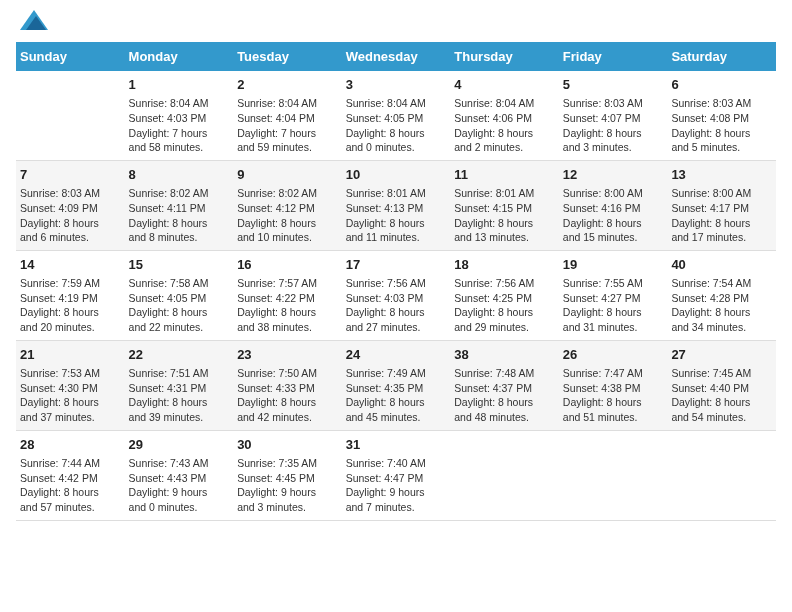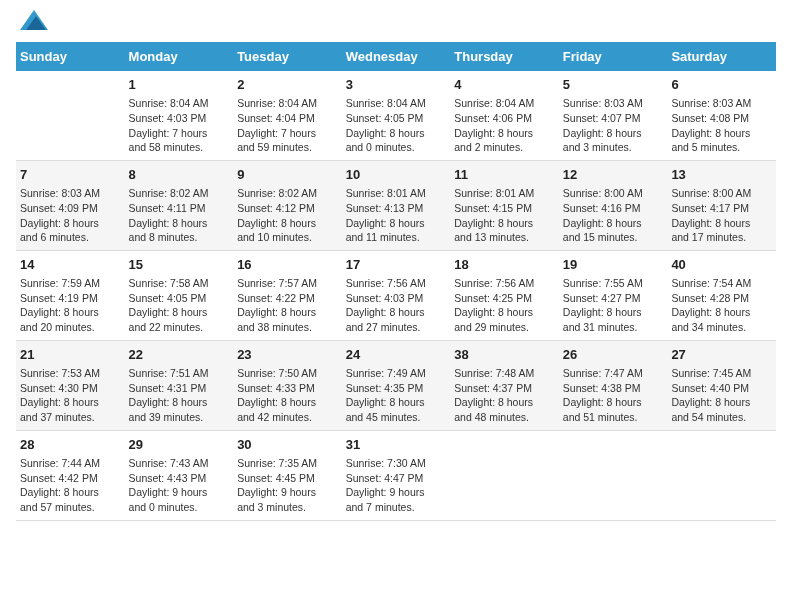--- a/index.html
+++ b/index.html
@@ -328,21 +328,21 @@
         </td>
         <td>
           <span class="day-num">30</span>
           <div class="day-info">Sunrise: 7:35 AM</div>
           <div class="day-info">Sunset: 4:45 PM</div>
           <div class="day-info">Daylight: 9 hours</div>
           <div class="day-info">and 3 minutes.</div>
         </td>
         <td>
           <span class="day-num">31</span>
-          <div class="day-info">Sunrise: 7:30 AM</div>
+          <div class="day-info">Sunrise: 7:40 AM</div>
           <div class="day-info">Sunset: 4:47 PM</div>
           <div class="day-info">Daylight: 9 hours</div>
           <div class="day-info">and 7 minutes.</div>
         </td>
         <td></td>
         <td></td>
         <td></td>
       </tr>
     </tbody>
 </table>

